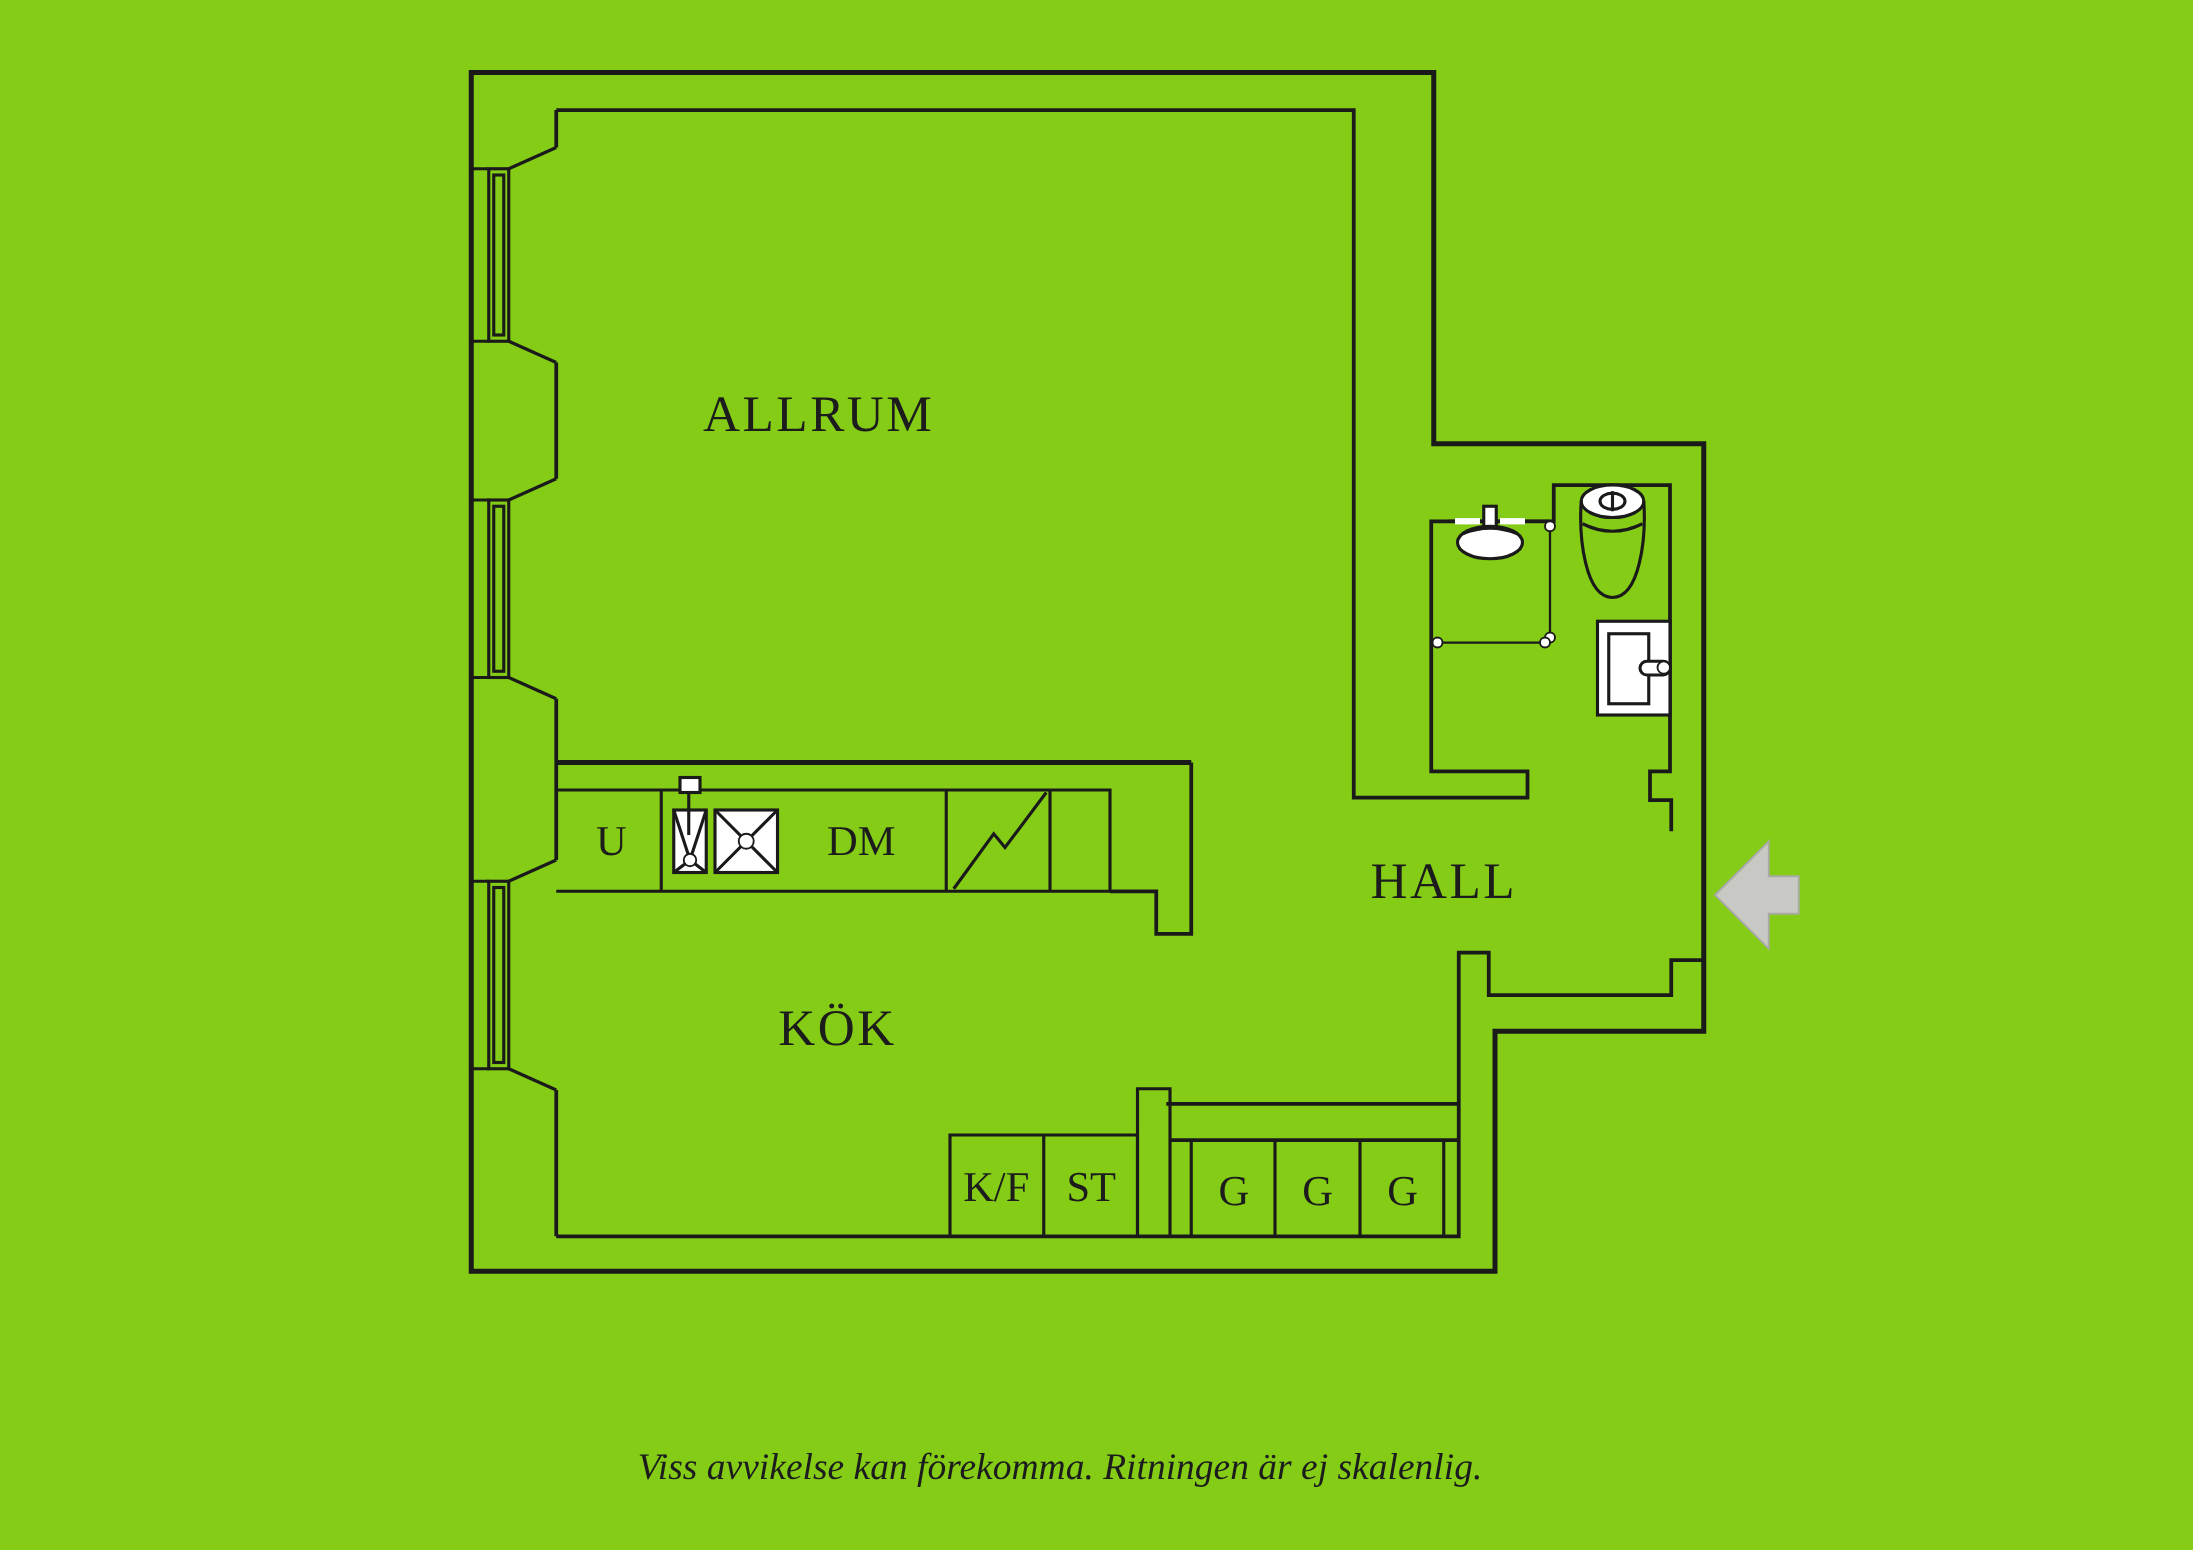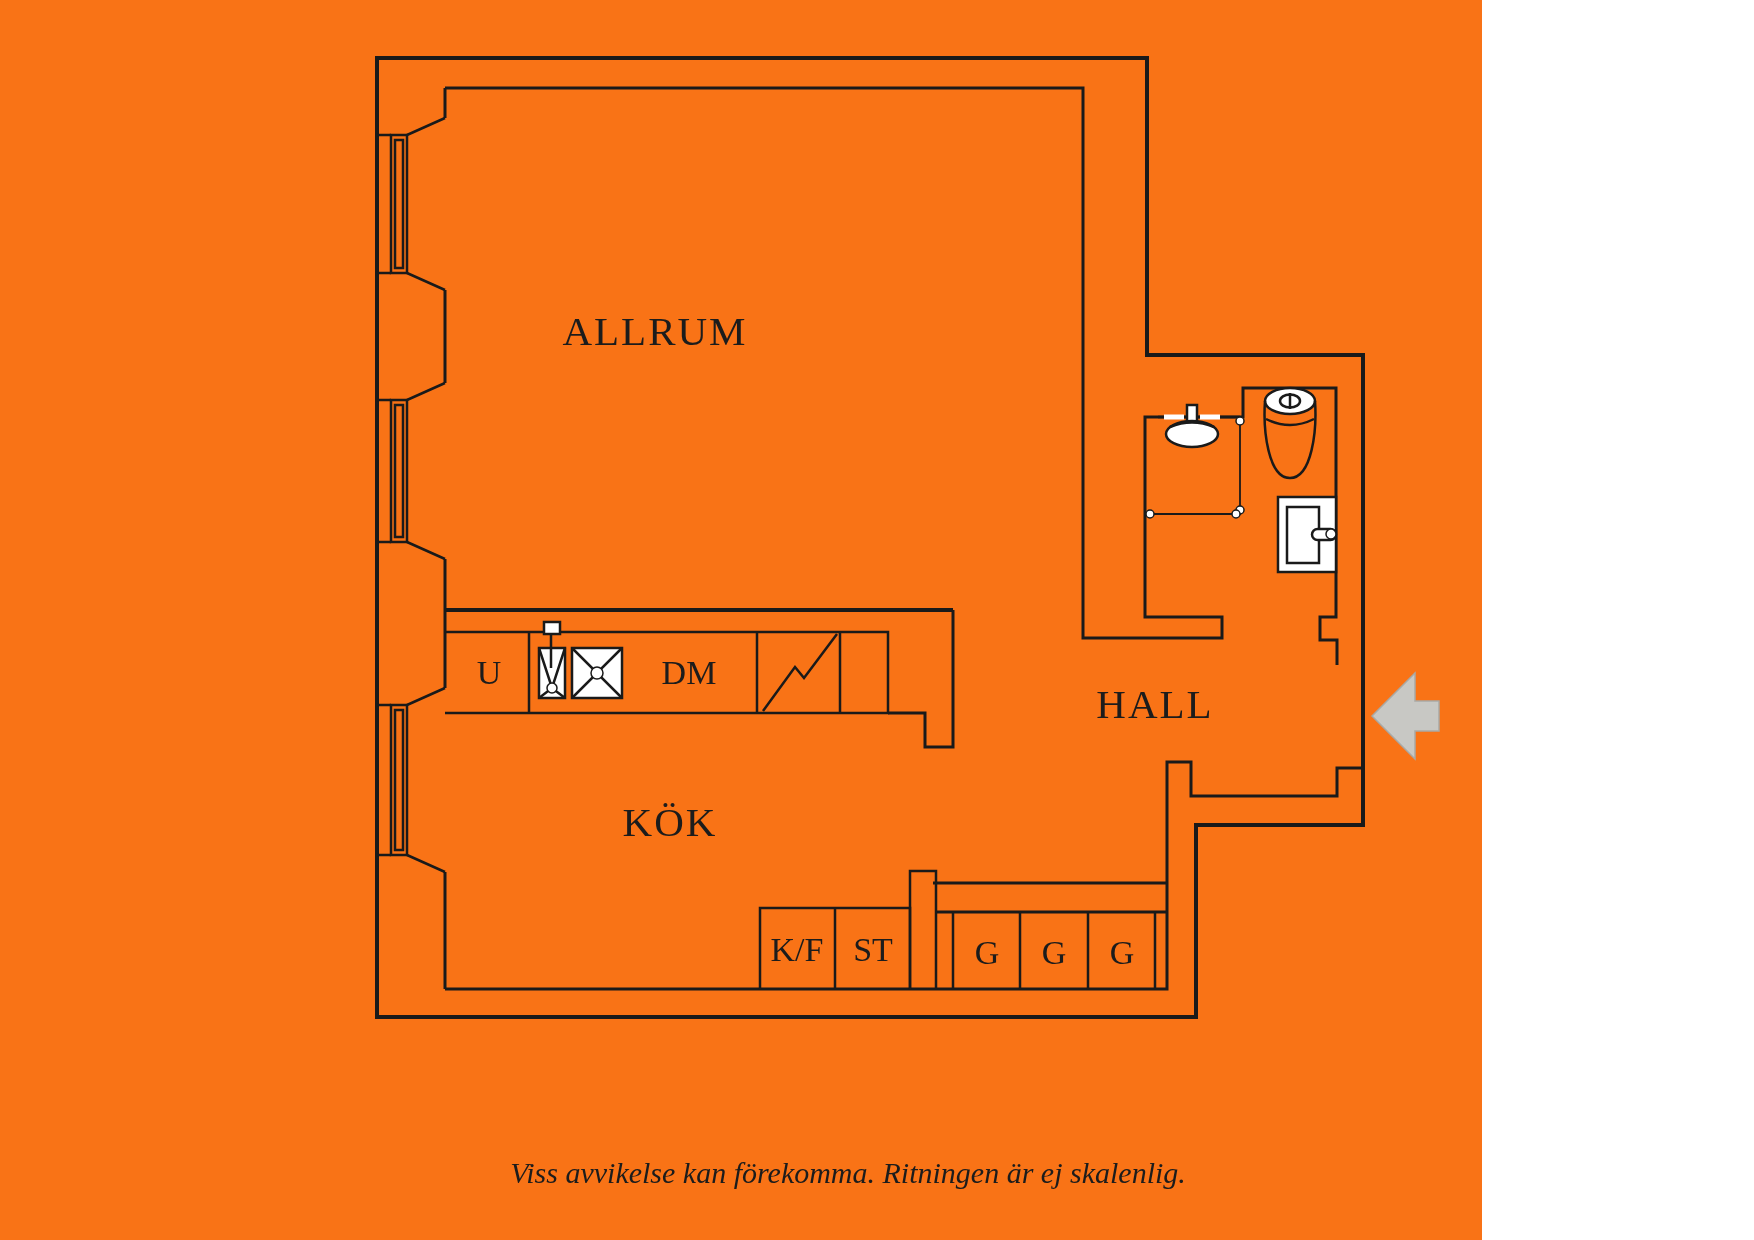--- a/index.html
+++ b/index.html
@@ -2,23 +2,23 @@
 <html><head>
 <meta charset="utf-8">
 <style>
   html, body {
     margin: 0;
     padding: 0;
     background: #ffffff;
   }
   .stage {
     position: relative;
-    width: 1482px;
+    width: 1754px;
     height: 1240px;
-    background: #f97316;
+    background: #84cc16;
     font-family: "Liberation Serif", "DejaVu Serif", serif;
   }
   svg { display: block; }
   .wall-ext { fill: none; stroke: #1a1a1a; stroke-width: 4; stroke-linejoin: miter; }
   .wall-int { fill: none; stroke: #1a1a1a; stroke-width: 3; stroke-linejoin: miter; }
   .wall-thin { fill: none; stroke: #1a1a1a; stroke-width: 2.5; }
   .fixture { fill: #ffffff; stroke: #1a1a1a; stroke-width: 2.5; }
   .fixture-line { fill: none; stroke: #1a1a1a; stroke-width: 2.5; }
   .glass { fill: none; stroke: #1a1a1a; stroke-width: 1.8; }
   .glass-dot { fill: #ffffff; stroke: #1a1a1a; stroke-width: 1.5; }

